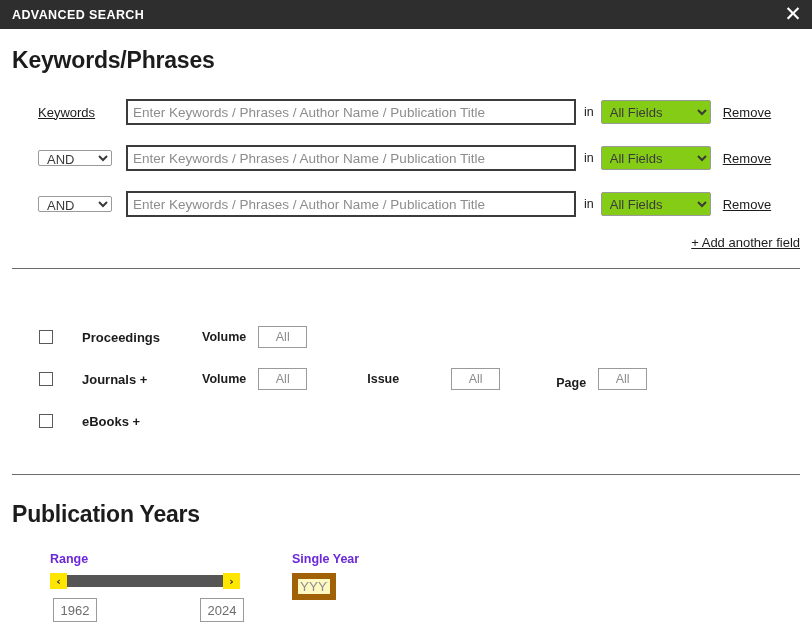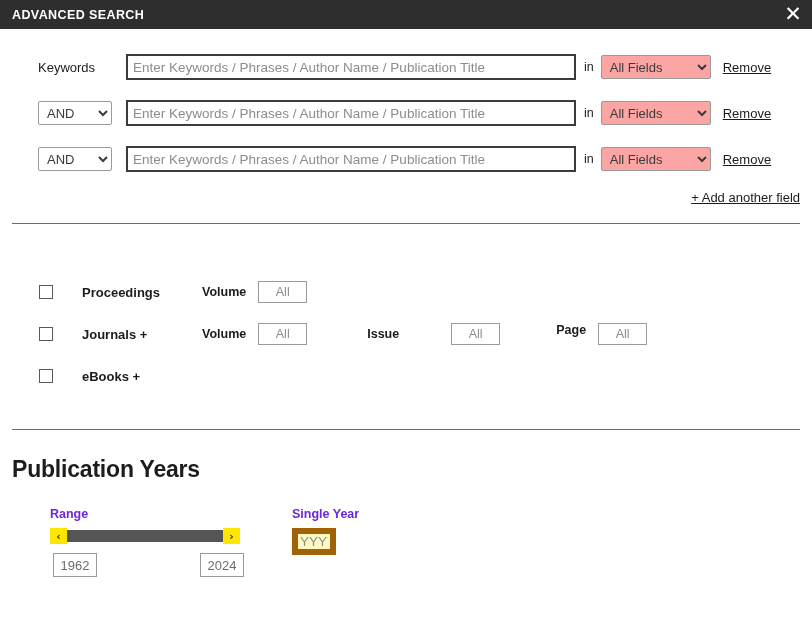--- a/index.html
+++ b/index.html
@@ -74,29 +74,30 @@
     display: flex;
     align-items: center;
     height: 30px;
     margin-bottom: 16px;
   }
   .kw-leading {
     width: 114px;
     flex: 0 0 114px;
     display: flex;
     align-items: flex-start;
+    text-decoration: underline;
   }
   .kw-label {
     font-size: 13px;
     color: #1c1c1c;
     padding-left: 26px;
   }
   select.bool-select {
     width: 74px;
-    height: 24px;
+    height: 16px;
     margin-left: 26px;
     font-family: "Liberation Sans", sans-serif;
     font-size: 13px;
     color: #3a3a3a;
     border: 1px solid #9a9a9a;
     border-radius: 2px;
     background: #ffffff;
     padding-left: 4px;
   }
   input.kw-input {
@@ -118,21 +119,21 @@
     margin: 0 7px 0 8px;
   }
   select.field-select {
     width: 110px;
     height: 24px;
     font-family: "Liberation Sans", sans-serif;
     font-size: 13px;
     color: #3a3a3a;
     border: 1px solid #9a9a9a;
     border-radius: 2px;
-    background: #fca5a5;
+    background: #84cc16;
     padding-left: 4px;
   }
   a.remove-link {
     margin-left: 12px;
     font-size: 13px;
     color: #1c1c1c;
     text-decoration: underline;
     cursor: pointer;
   }
   .add-field-wrap {
@@ -194,21 +195,21 @@
     border: 1px solid #9a9a9a;
     background: #ffffff;
     font-family: "Liberation Sans", sans-serif;
     font-size: 12.5px;
     color: #8d8d8d;
     text-align: center;
     border-radius: 0;
   }
   input.mini-input::placeholder { color: #8d8d8d; opacity: 1; }
   .si-gap-issue { margin-left: 60px; display: flex; align-items: center; gap: 40px; }
-  .si-gap-page  { margin-left: 56px; display: flex; align-items: flex-start; }
+  .si-gap-page  { margin-left: 56px; display: flex; align-items: flex-end; }
 
   
   .pubyears-block { padding-top: 26px; }
   .py-cols { display: flex; margin-top: 24px; }
   .py-range-col { width: 270px; padding-left: 38px; box-sizing: border-box; }
   .py-single-col { padding-left: 10px; }
   .py-sub-label {
     font-size: 12.5px;
     font-weight: bold;
     color: #6d28d9;
@@ -283,20 +284,21 @@
 </style>
 </head>
 <body>
 
 <div class="titlebar">
   <span class="titlebar-title">ADVANCED SEARCH</span>
   <span class="titlebar-close">✕</span>
 </div>
 
 <div class="panel">
+  <h2 class="section-title kw-title">Keywords/Phrases</h2>
 
   <div class="kw-rows">
 
     <div class="kw-row">
       <div class="kw-leading">
         <span class="kw-label">Keywords</span>
       </div>
       <input class="kw-input" type="text" placeholder="Enter Keywords / Phrases / Author Name / Publication Title" style="">
       <span class="in-word">in</span>
       <select class="field-select">

